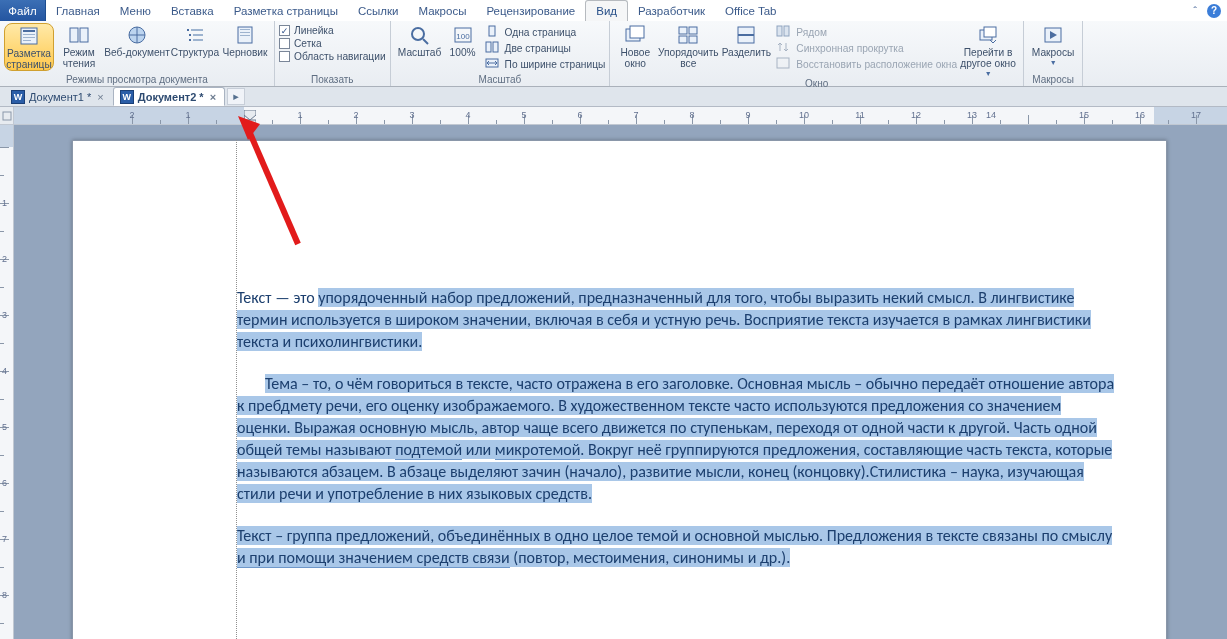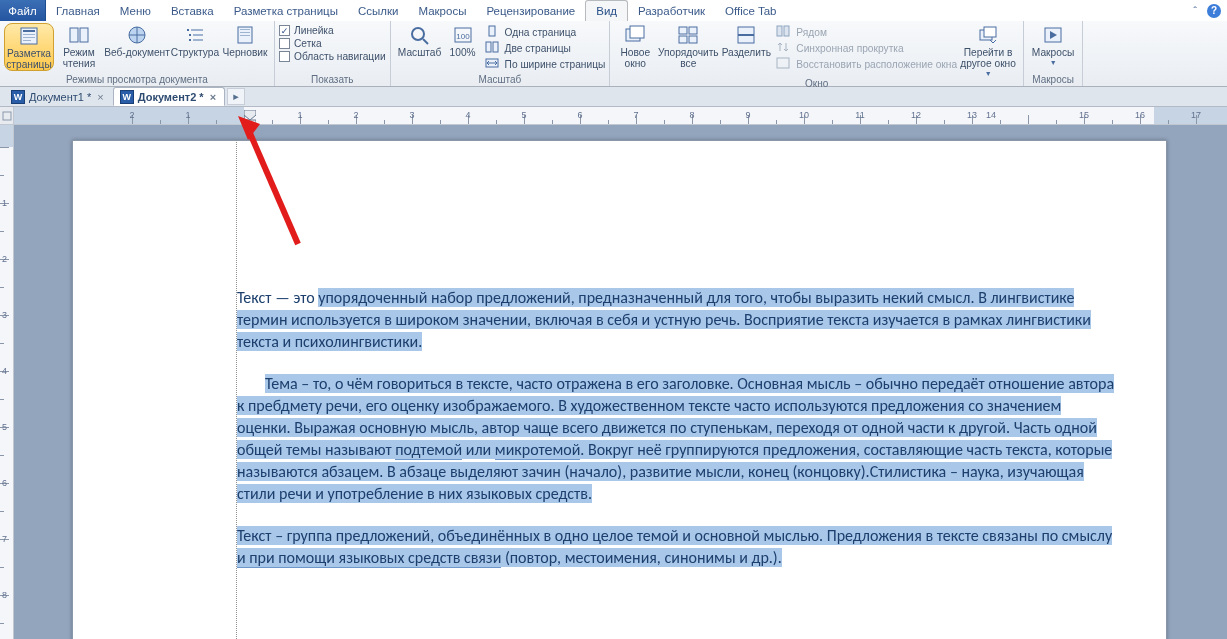--- a/index.html
+++ b/index.html
@@ -553,21 +553,21 @@
 
   <div class="page">
     <div class="page-text">
       <p>
         <span>Текст — это </span><span class="sel">упорядоченный набор предложений, предназначенный для того, чтобы выразить некий смысл. В лингвистике термин используется в широком значении, включая в себя и устную речь. Восприятие текста изучается в рамках лингвистики текста и психолингвистики.</span>
       </p>
       <p>
         <span class="indent"></span><span class="sel"><span>Тема – то, о чём говориться в тексте, часто отражена в его заголовке. Основная мысль – обычно передаёт отношение автора к пребдмету речи, его оценку изображаемого. В художественном тексте часто используются предложения со значением оценки. Выражая основную мысль, автор чаще всего движется по ступенькам, переходя от одной части к другой. Часть одной общей темы называют </span><span class="under">подтемой</span><span> или </span><span class="under">микротемой</span><span>. Вокруг неё группируются предложения, составляющие часть текста, которые называются абзацем. В абзаце выделяют зачин (начало), развитие мысли, конец (концовку).Стилистика – наука, изучающая стили речи и употребление в них языковых средств.</span></span>
       </p>
       <p>
-        <span class="sel"><span>Текст – группа предложений, объединённых в одно целое темой и основной мыслью. Предложения в тексте связаны по смыслу </span><span class="under">и при помощи языковых средств связи</span><span> (повтор, местоимения, синонимы и др.).</span></span>
+        <span class="sel"><span>Текст – группа предложений, объединённых в одно целое темой и основной мыслью. Предложения в тексте связаны по смыслу </span><span class="under">и при помощи значением средств связи</span><span> (повтор, местоимения, синонимы и др.).</span></span>
       </p>
     </div>
   </div>
 
   <div class="tab-guide"></div>
 </div>
 
 <div class="arrow">
   <svg width="80" height="140">
     <defs></defs>

